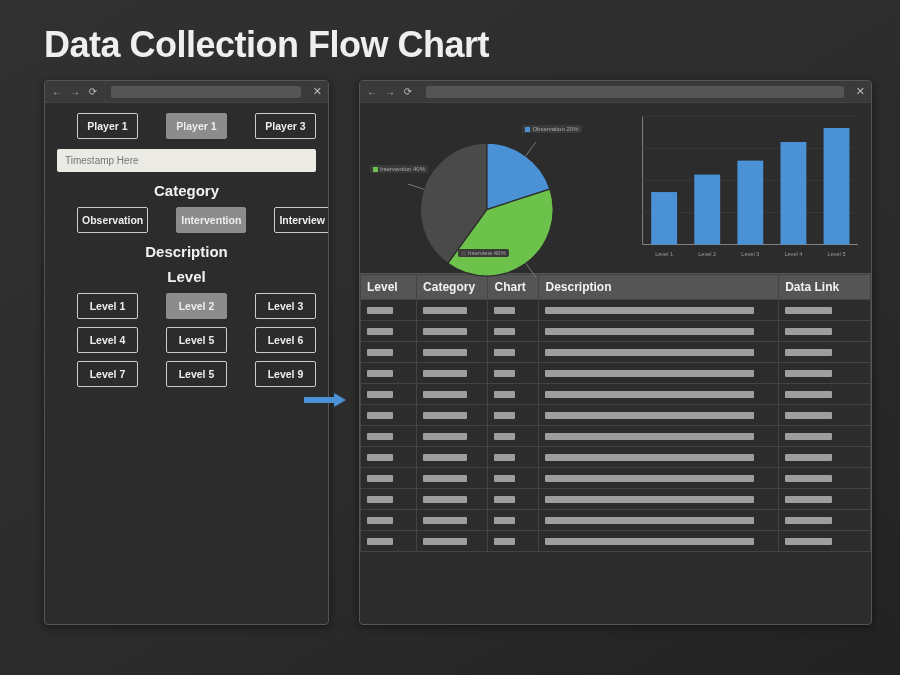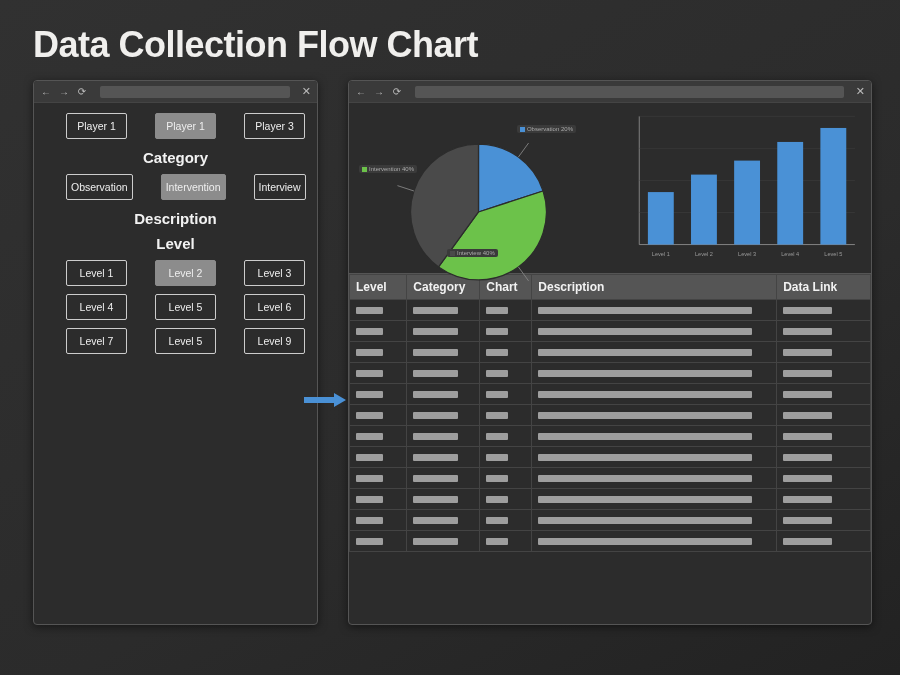--- a/index.html
+++ b/index.html
@@ -7,21 +7,21 @@
     font-family: "Helvetica Neue", Arial, sans-serif;
     background: #2a2a2a;
     color: #eee;
     width: 900px;
     height: 675px;
     overflow: hidden;
     position: relative;
   }
   .slide {
     width: 100%; height: 100%;
-    padding: 24px 28px 28px 33px;
+    padding: 24px 28px 28px 44px;
     background: linear-gradient(150deg, #313131 0%, #2b2b2b 60%, #222 100%);
     position: relative;
   }
   h1.title {
     font-size: 36px;
     font-weight: 700;
     letter-spacing: -0.5px;
     color: #f0efed;
     margin-bottom: 14px;
   }
@@ -74,21 +74,21 @@
     color: #f2f2f2;
     margin: 6px 0 8px 0;
   }
   .btn-row { display:flex; gap:8px; margin-bottom:10px; }
   .opt-btn {
     flex:1;
     border:1px solid #ccc;
     background: transparent;
     color:#eee;
     font-size:10.5px;
-    font-weight:400;
+    font-weight:700;
     padding:6px 4px;
     border-radius:2px;
     text-align:center;
     cursor:pointer;
     margin-left:20px;
   }
   .opt-btn.selected { background:#8c8c8c; border-color:#8c8c8c; }
   .level-grid { display:grid; grid-template-columns:repeat(3,1fr); gap:8px; }
   .level-grid .opt-btn { flex:none; }
   .ts-input {
@@ -175,20 +175,21 @@
         <span class="close-icn">✕</span>
       </div>
       <div class="window-body">
 
         <div class="btn-row">
           <div class="opt-btn">Player 1</div>
           <div class="opt-btn selected">Player 1</div>
           <div class="opt-btn">Player 3</div>
         </div>
 
+        <input class="ts-input" placeholder="Timestamp Here" style="">
 
         <div class="section-h">Category</div>
         <div class="btn-row">
           <div class="opt-btn">Observation</div>
           <div class="opt-btn selected">Intervention</div>
           <div class="opt-btn">Interview</div>
         </div>
 
         <div class="section-h">Description</div>
 

